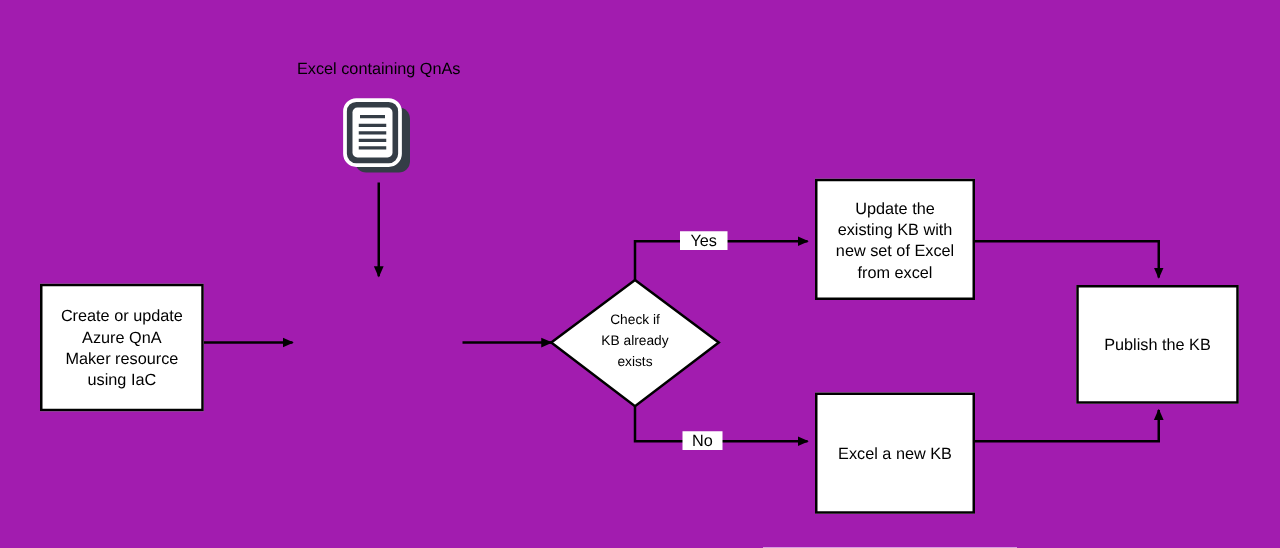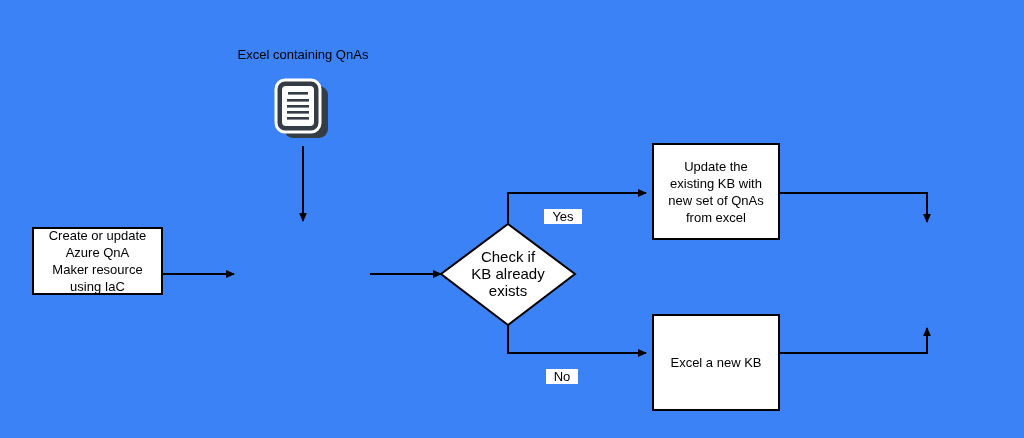--- a/index.html
+++ b/index.html
@@ -4,21 +4,21 @@
 <style>
   html, body {
     margin: 0;
     padding: 0;
     background: #ffffff;
   }
   #canvas {
     position: relative;
     width: 1024px;
     height: 438px;
-    background: #3b82f6;
+    background: #a21caf;
     font-family: "Liberation Sans", sans-serif;
     overflow: hidden;
   }
   #svg-layer {
     position: absolute;
     left: 0;
     top: 0;
     width: 1024px;
     height: 438px;
   }
@@ -37,34 +37,33 @@
     padding: 2px 6px;
   }
   .node-text {
     display: block;
     white-space: pre-line;
   }
   .diamond-label {
     position: absolute;
     text-align: center;
     color: #000000;
-    font-size: 15px;
+    font-size: 11px;
     line-height: 17px;
     white-space: pre-line;
     pointer-events: none;
   }
   .edge-label {
     position: absolute;
     background: #ffffff;
     color: #000000;
     font-size: 13px;
     line-height: 15px;
     text-align: center;
     padding: 0 2px;
-    margin-top: 24px;
   }
   .caption {
     position: absolute;
     color: #000000;
     font-size: 13px;
     line-height: 16px;
     text-align: center;
     white-space: nowrap;
   }
   .doc-icon {
@@ -112,40 +111,43 @@
       <rect x="6" y="2" width="44" height="52" rx="9" ry="9" fill="#343d46" stroke="#ffffff" stroke-width="3"></rect>
       <rect x="12" y="8" width="32" height="40" rx="4" ry="4" fill="#ffffff"></rect>
       <rect x="18" y="14" width="20" height="2.6" fill="#343d46"></rect>
       <rect x="17" y="21" width="22" height="2.6" fill="#343d46"></rect>
       <rect x="17" y="27" width="22" height="2.6" fill="#343d46"></rect>
       <rect x="17" y="33" width="22" height="2.6" fill="#343d46"></rect>
       <rect x="17" y="39" width="22" height="2.6" fill="#343d46"></rect>
     </svg>
   </div>
 
-  <div class="node-box" style="left:32px; top:227px; width:131px; height:68px;">
+  <div class="node-box" style="left:32px; top:227px; width:131px; height:102px;">
     <span class="node-text">Create or update
 Azure QnA
 Maker resource
 using IaC</span>
   </div>
 
 
   <div class="diamond-label" style="left:448px; top:248px; width:120px;">Check if
 KB already
 exists</div>
 
   <div class="edge-label" style="left:544px; top:185px; width:34px;">Yes</div>
   <div class="edge-label" style="left:546px; top:345px; width:28px;">No</div>
 
   <div class="node-box" style="left:652px; top:143px; width:128px; height:97px;">
     <span class="node-text">Update the
 existing KB with
-new set of QnAs
+new set of Excel
 from excel</span>
   </div>
 
   <div class="node-box" style="left:652px; top:314px; width:128px; height:97px;">
     <span class="node-text">Excel a new KB</span>
   </div>
 
+  <div class="node-box" style="left:861px; top:228px; width:130px; height:95px;">
+    <span class="node-text">Publish the KB</span>
+  </div>
 
 </div>
 
 </body></html>

